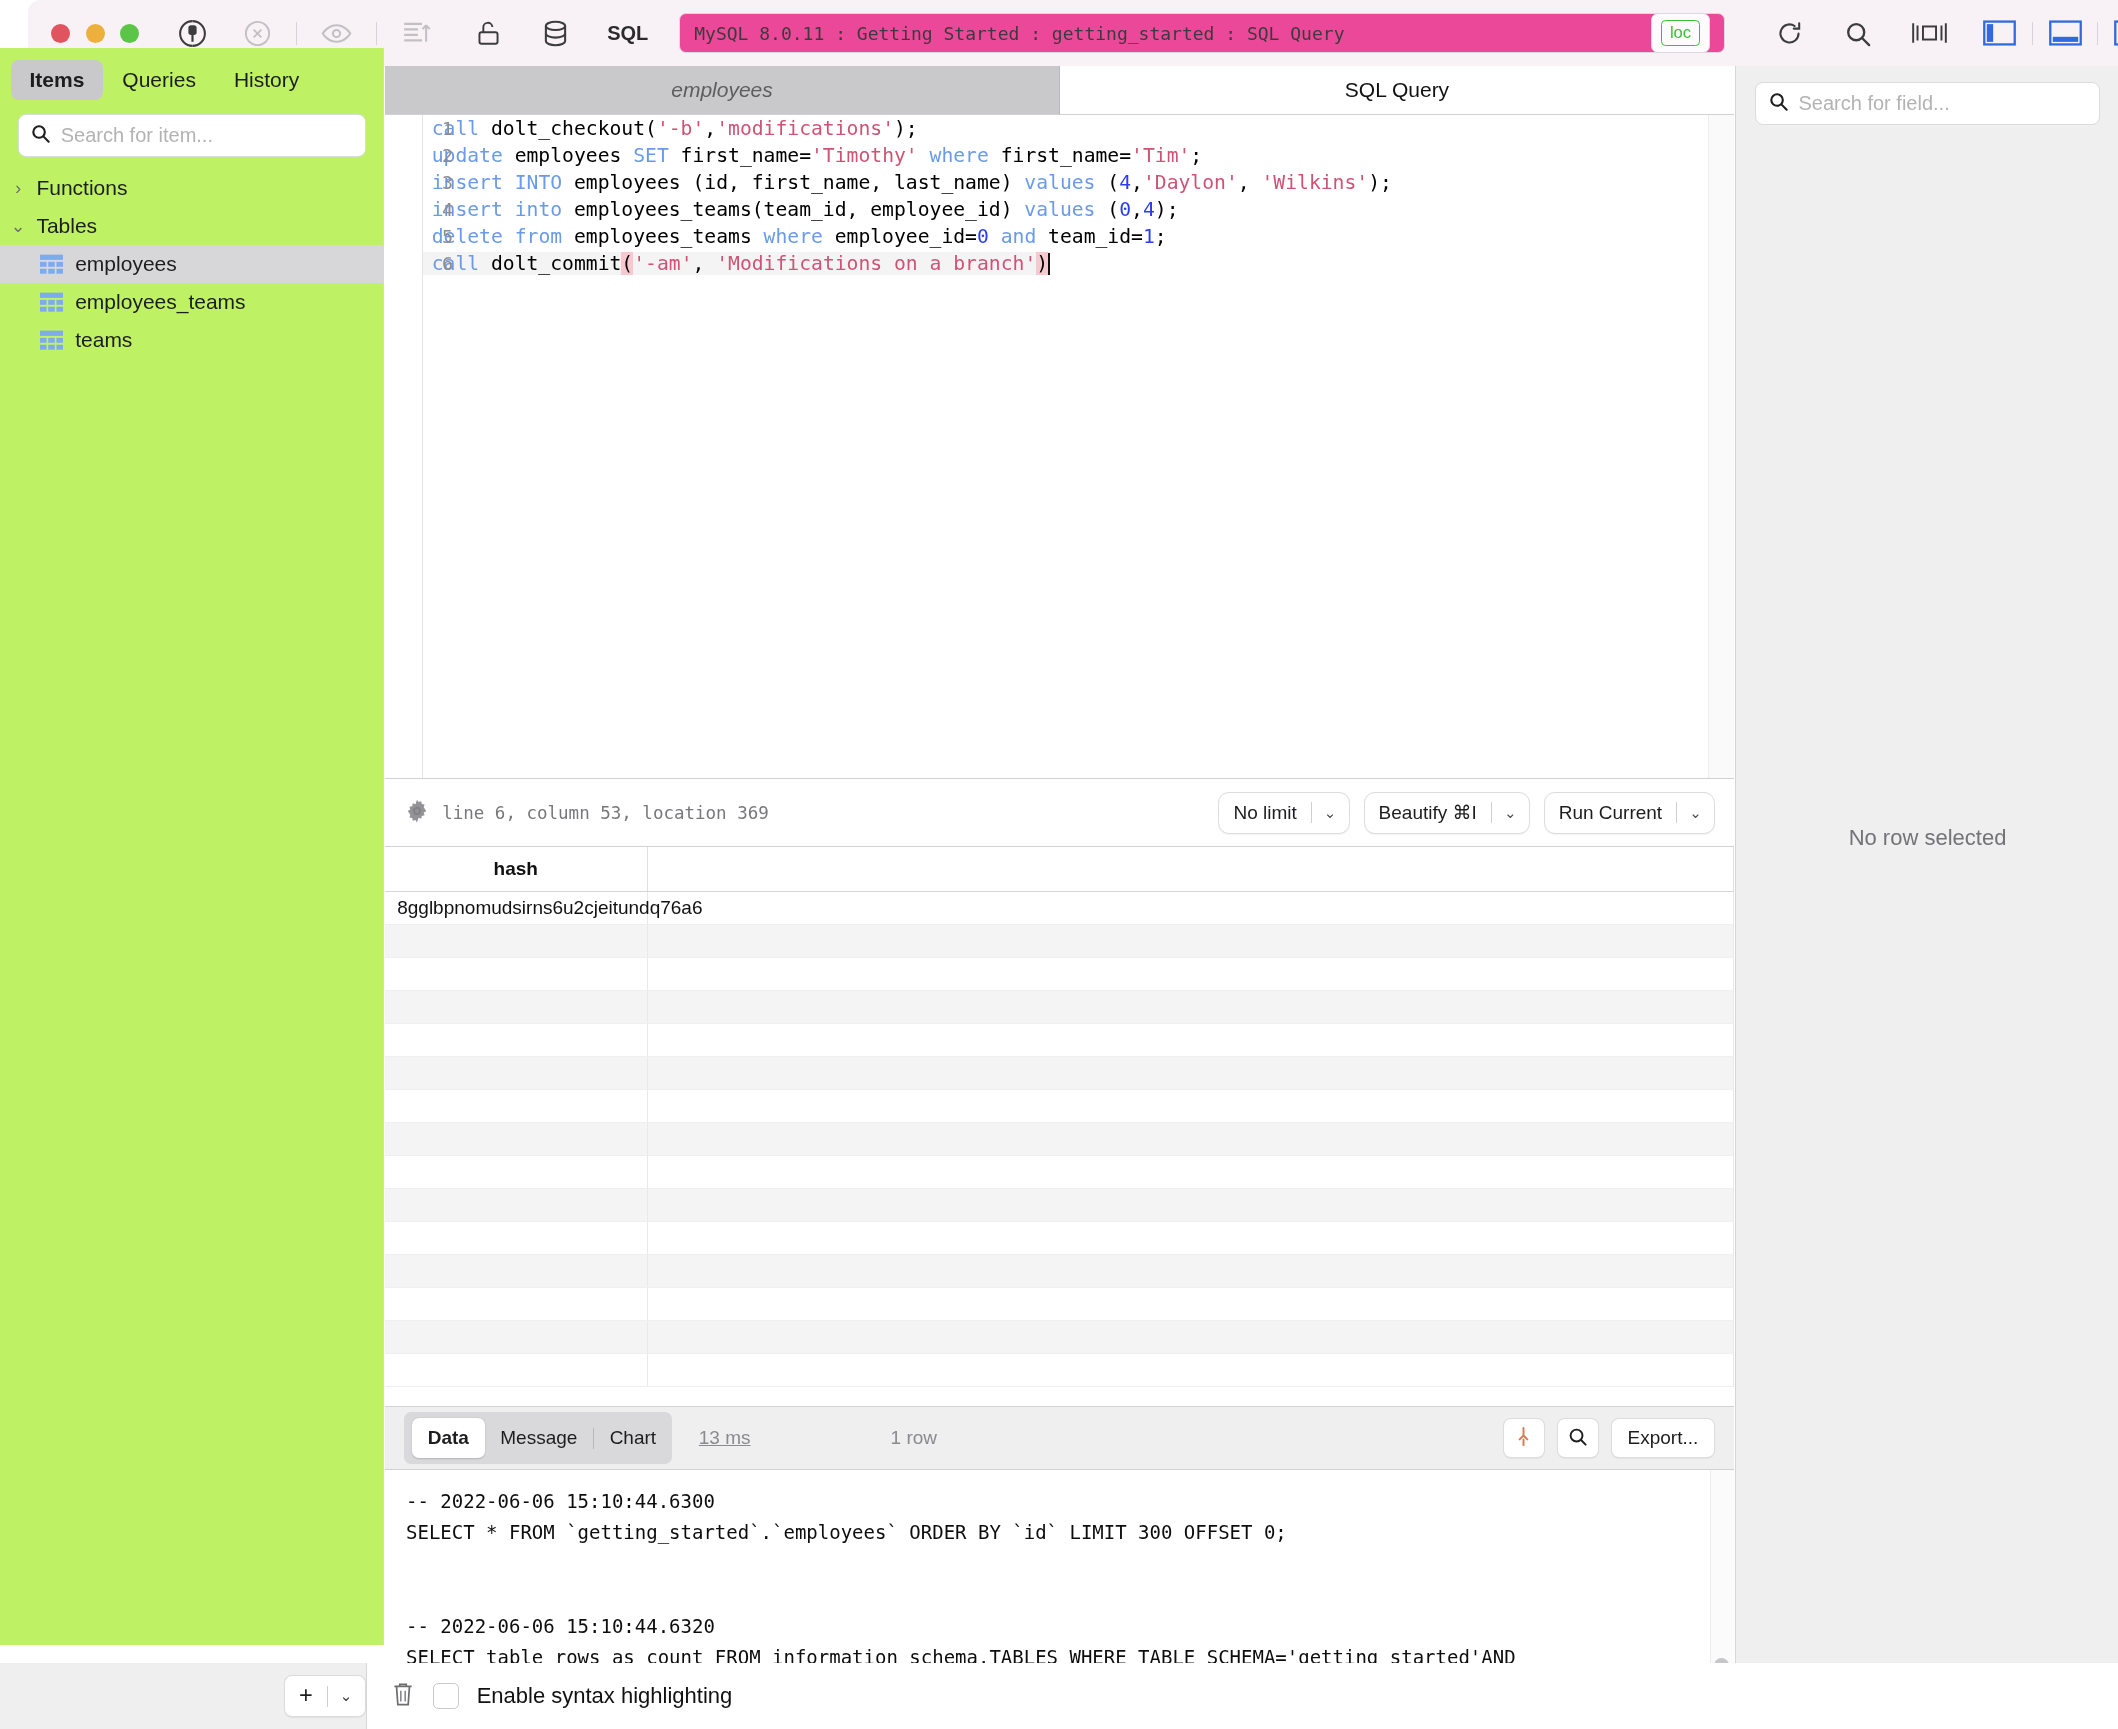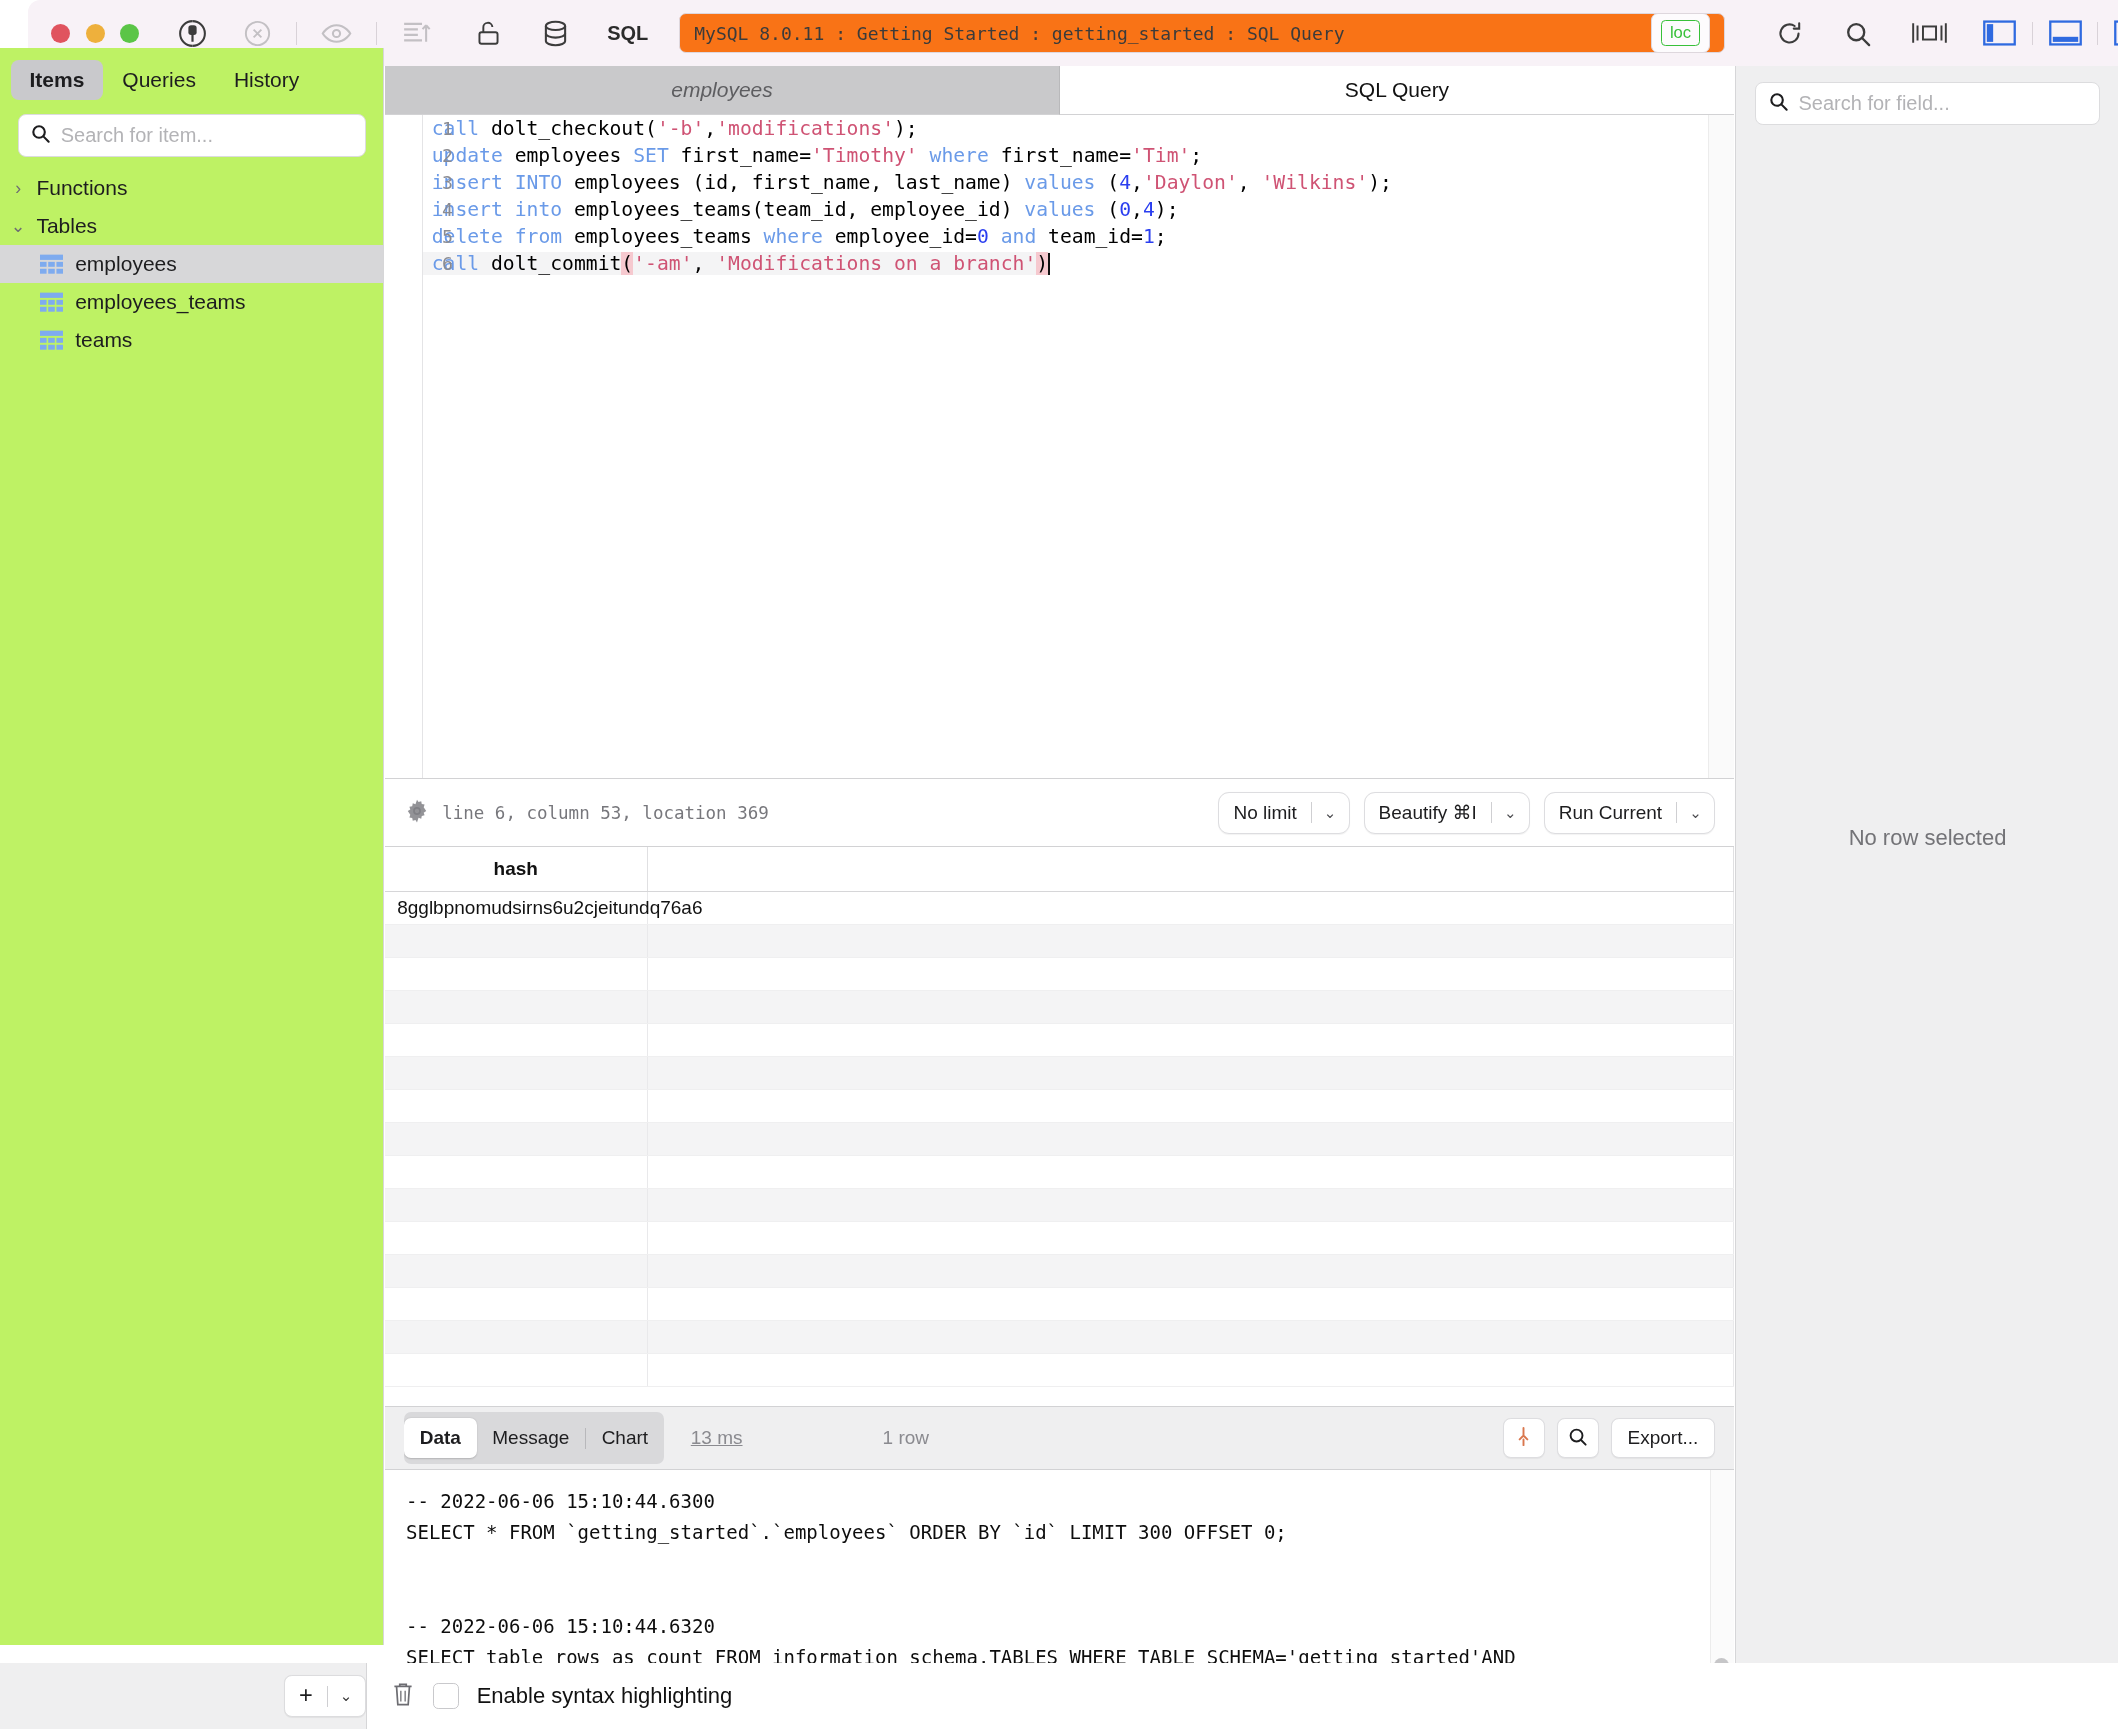--- a/index.html
+++ b/index.html
@@ -17,21 +17,21 @@
     border-top-left-radius: 12.2px; border-top-right-radius: 12.2px; margin-left: 28px;
   }
   .traffic { display:flex; align-items:center; gap:15.7px; margin-left:23px; }
   .dot { width:19px; height:19px; border-radius:50%; }
   .dot.red{ background:#e0545f; } .dot.yellow{ background:#eeb03c; } .dot.green{ background:#5bc547; }
 
   .tb-icon { display:flex; align-items:center; justify-content:center; color:#4a4a4a; }
   .tb-sep { width:0.9px; height:23px; background:#d9d2d8; }
 
   .titlefield {
-    height:40px; background:#f97316; border:0.9px solid #ded7dd; border-radius:7px;
+    height:40px; background:#ec4899; border:0.9px solid #ded7dd; border-radius:7px;
     display:flex; align-items:center; padding:0 14px;
     font-family:"DejaVu Sans Mono", monospace; font-size:18px; color:#3b3b3b;
     white-space:nowrap;
   }
   .locbadge {
     border:1.4px solid #38c039; color:#38c039; border-radius:4.4px;
     font-size:16.6px; padding:1.7px 7.9px; font-family:"Liberation Sans", sans-serif;
     background:#fdfbfd;
   }
   .locwrap{
@@ -119,21 +119,21 @@
   .rtable td {
     height:33px; font-size:19px; color:#111; padding:0 12.2px;
     border-right:0.9px solid #e9e9eb; border-bottom:0.9px solid #efeff0;margin-top:24px;
   }
   .rtable tr.odd td { background:#f4f4f5; }
   .rtable tr.even td { background:#fff; }
   .col1 { width:262px; } .col2 { width:auto; }
 
   
   .btabs { height:63px; background:#efeff0; display:flex; align-items:center; padding:0 19px; border-top:0.9px solid #d2d2d4; }
-  .segsmall { display:flex; background:#d9d9db; border-radius:7px; overflow:hidden; height:52px; align-items:center; }
+  .segsmall { display:flex; background:#d9d9db; border-radius:7px; overflow:hidden; height:52px; align-items:center;padding-left:8px; }
   .segsmall .s { font-size:19px; padding:0 15.7px; height:40px; display:flex; align-items:center; color:#1d1d1f; }
   .segsmall .s.active { background:#fff; border-radius:7px; box-shadow:0 0.9px 1.7px rgba(0,0,0,.18); font-weight:bold; }
   .segsmall .vsep { width:0.9px; height:21px; background:#b8b8bb; }
   .meta { font-size:19px; color:#8a8a8f; }
   .iconbtn {
     width:42px; height:40px; border:0.9px solid #dddde0; border-radius:7.9px; background:#fff;
     display:flex; align-items:center; justify-content:center; box-shadow:0 0.9px 0.9px rgba(0,0,0,.05);
   }
   .exportbtn {
     height:40px; border:0.9px solid #dddde0; border-radius:7.9px; background:#fff;

